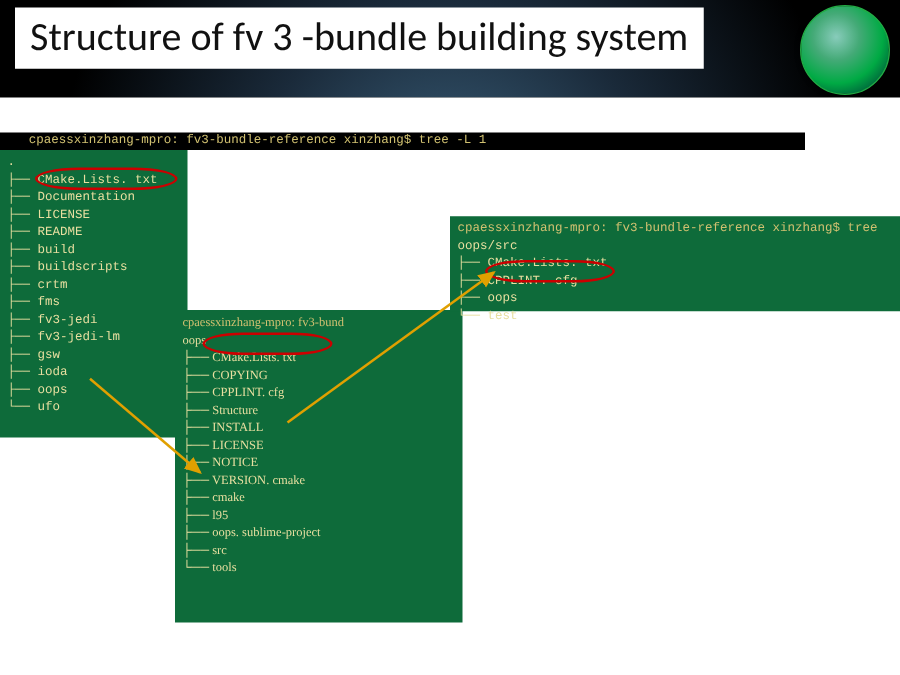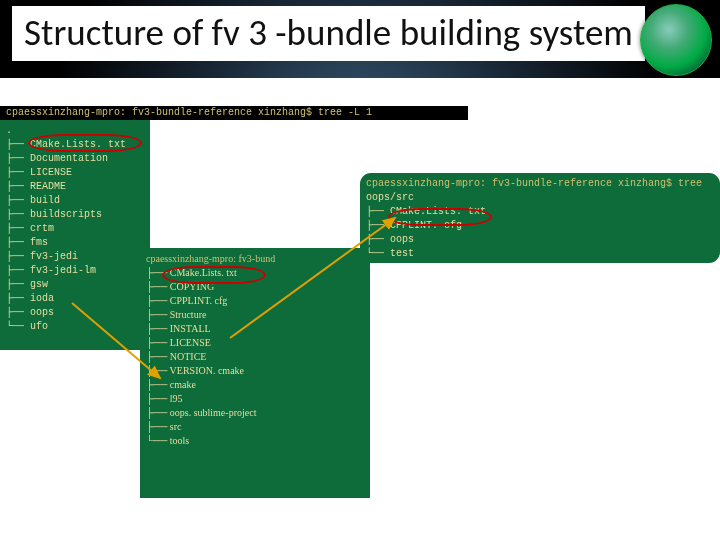--- a/index.html
+++ b/index.html
@@ -17,21 +17,21 @@
     width: 720px;
     height: 78px;
     background: radial-gradient(circle at 50% 200%, #3a5f7a 0%, #1a2a3a 40%, #000 80%);
   }
   .header-title {
     position: absolute;
     top: 6px;
     left: 12px;
     background: #fff;
     color: #111;
-    font-size: 37px;
+    font-size: 32px;
     font-weight: 400;
     padding: 4px 12px 6px 12px;
   }
   .logo {
     position: absolute;
     top: 4px;
     right: 8px;
     width: 70px;
     height: 70px;
     border-radius: 50%;
@@ -53,45 +53,44 @@
     color: #e8dfa0;
     font-family: "Courier New", monospace;
     font-size: 10px;
     line-height: 14px;
     padding: 4px 6px;
     box-sizing: border-box;
   }
   .term-a {
     top: 28px;
     left: 0;
-    width: 468px;
+    width: 644px;
     height: 14px;
     background: #000;
     color: #b0a050;
-    padding: 0 6px;
+    padding: 0 23px;
   }
   .term-b {
     top: 42px;
     left: 0;
     width: 150px;
     height: 230px;
   }
   .term-c {
     top: 170px;
     left: 140px;
     width: 230px;
     height: 250px;
     font-family: Liberation Serif, serif;
   }
   .term-d {
     top: 95px;
     left: 360px;
     width: 360px;
-    height: 90px;
-    border-radius: 11px;
+    height: 76px;
   }
   .tree-line {
     white-space: pre;
     color: #e8dfa0;
   }
   .prompt {
     color: #d0c070;
     white-space: pre;
   }
   .highlight {
@@ -141,20 +140,21 @@
         <div class="tree-line">├── fv3-jedi-lm</div>
         <div class="tree-line">├── gsw</div>
         <div class="tree-line">├── ioda</div>
         <div class="tree-line">├── oops</div>
         <div class="tree-line">└── ufo</div>
       </div>
   </div>
 
   <div class="term term-c">
     <div class="prompt">cpaessxinzhang-mpro: fv3-bund</div>
+    <div class="tree-line">oops</div>
     <div id="tree-oops-list">
         <div class="tree-line">├── CMake.Lists. txt</div>
         <div class="tree-line">├── COPYING</div>
         <div class="tree-line">├── CPPLINT. cfg</div>
         <div class="tree-line">├── Structure</div>
         <div class="tree-line">├── INSTALL</div>
         <div class="tree-line">├── LICENSE</div>
         <div class="tree-line">├── NOTICE</div>
         <div class="tree-line">├── VERSION. cmake</div>
         <div class="tree-line">├── cmake</div>

